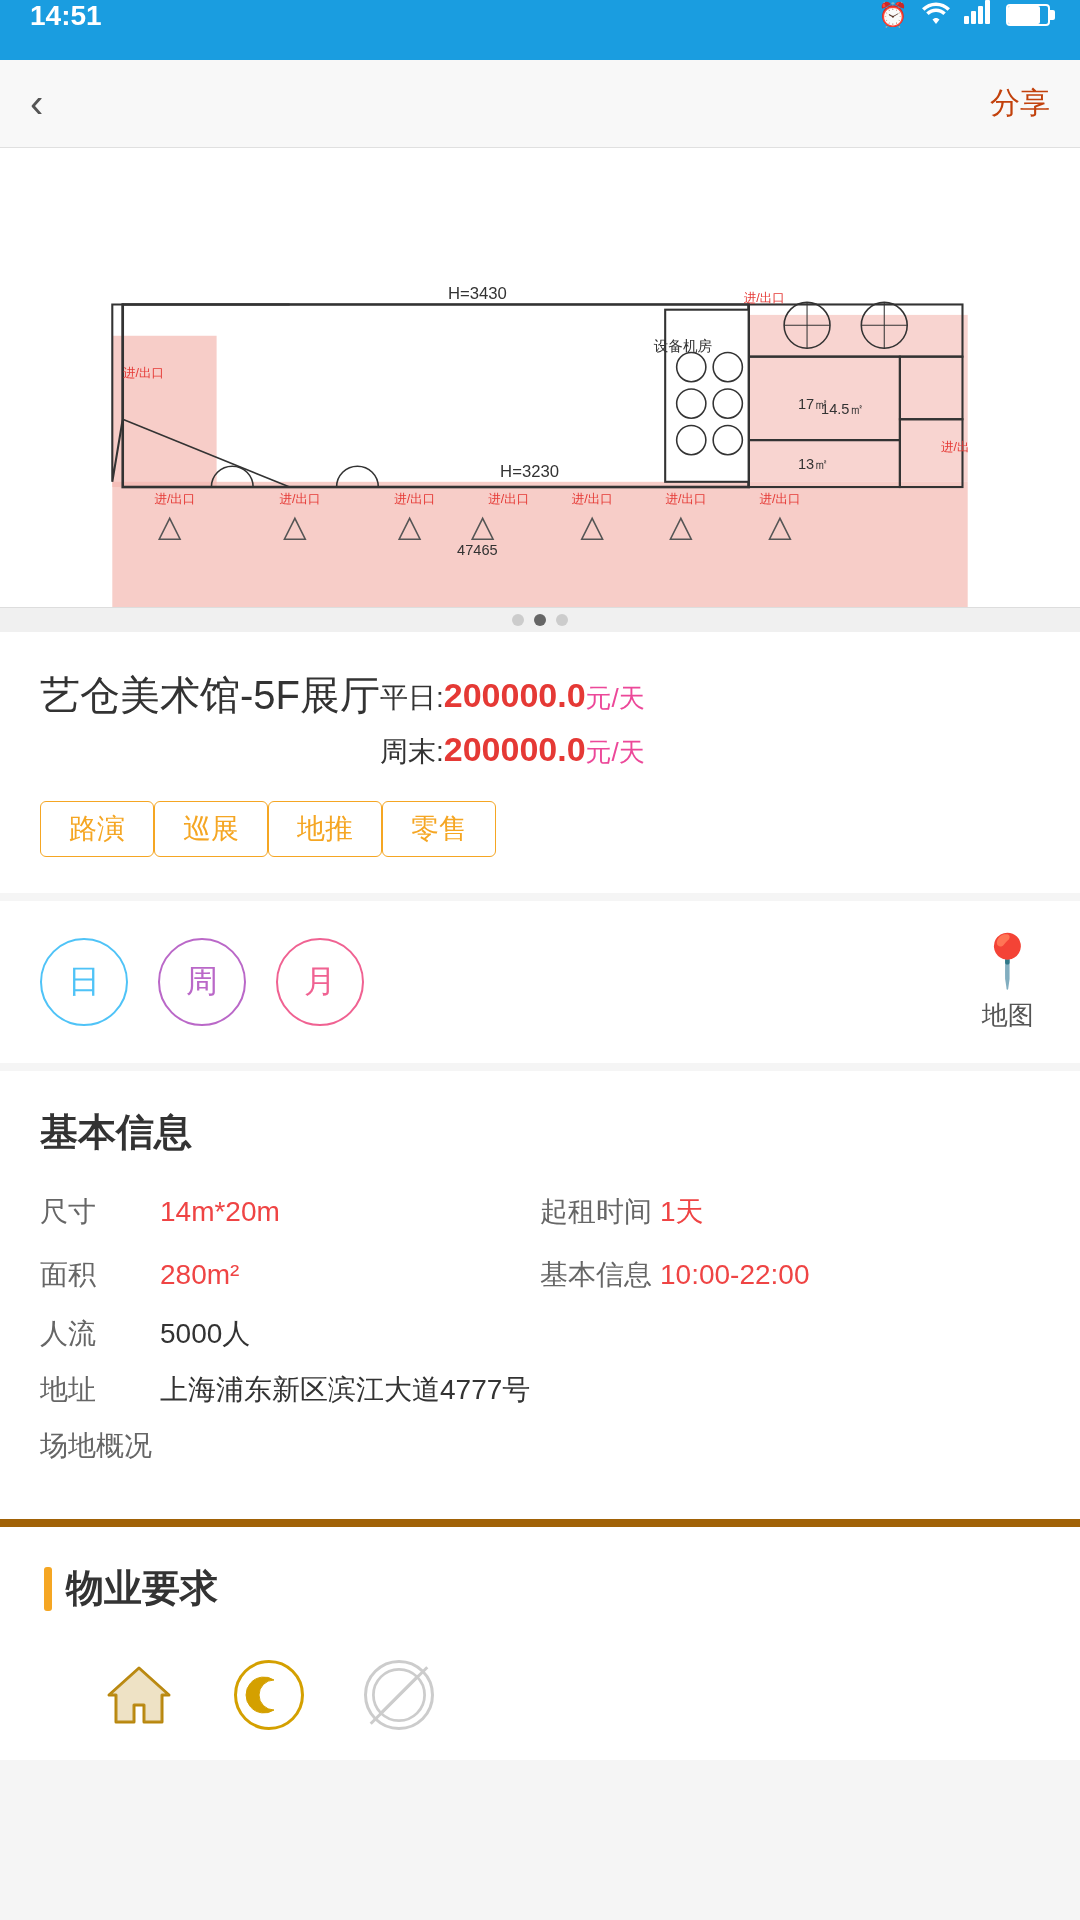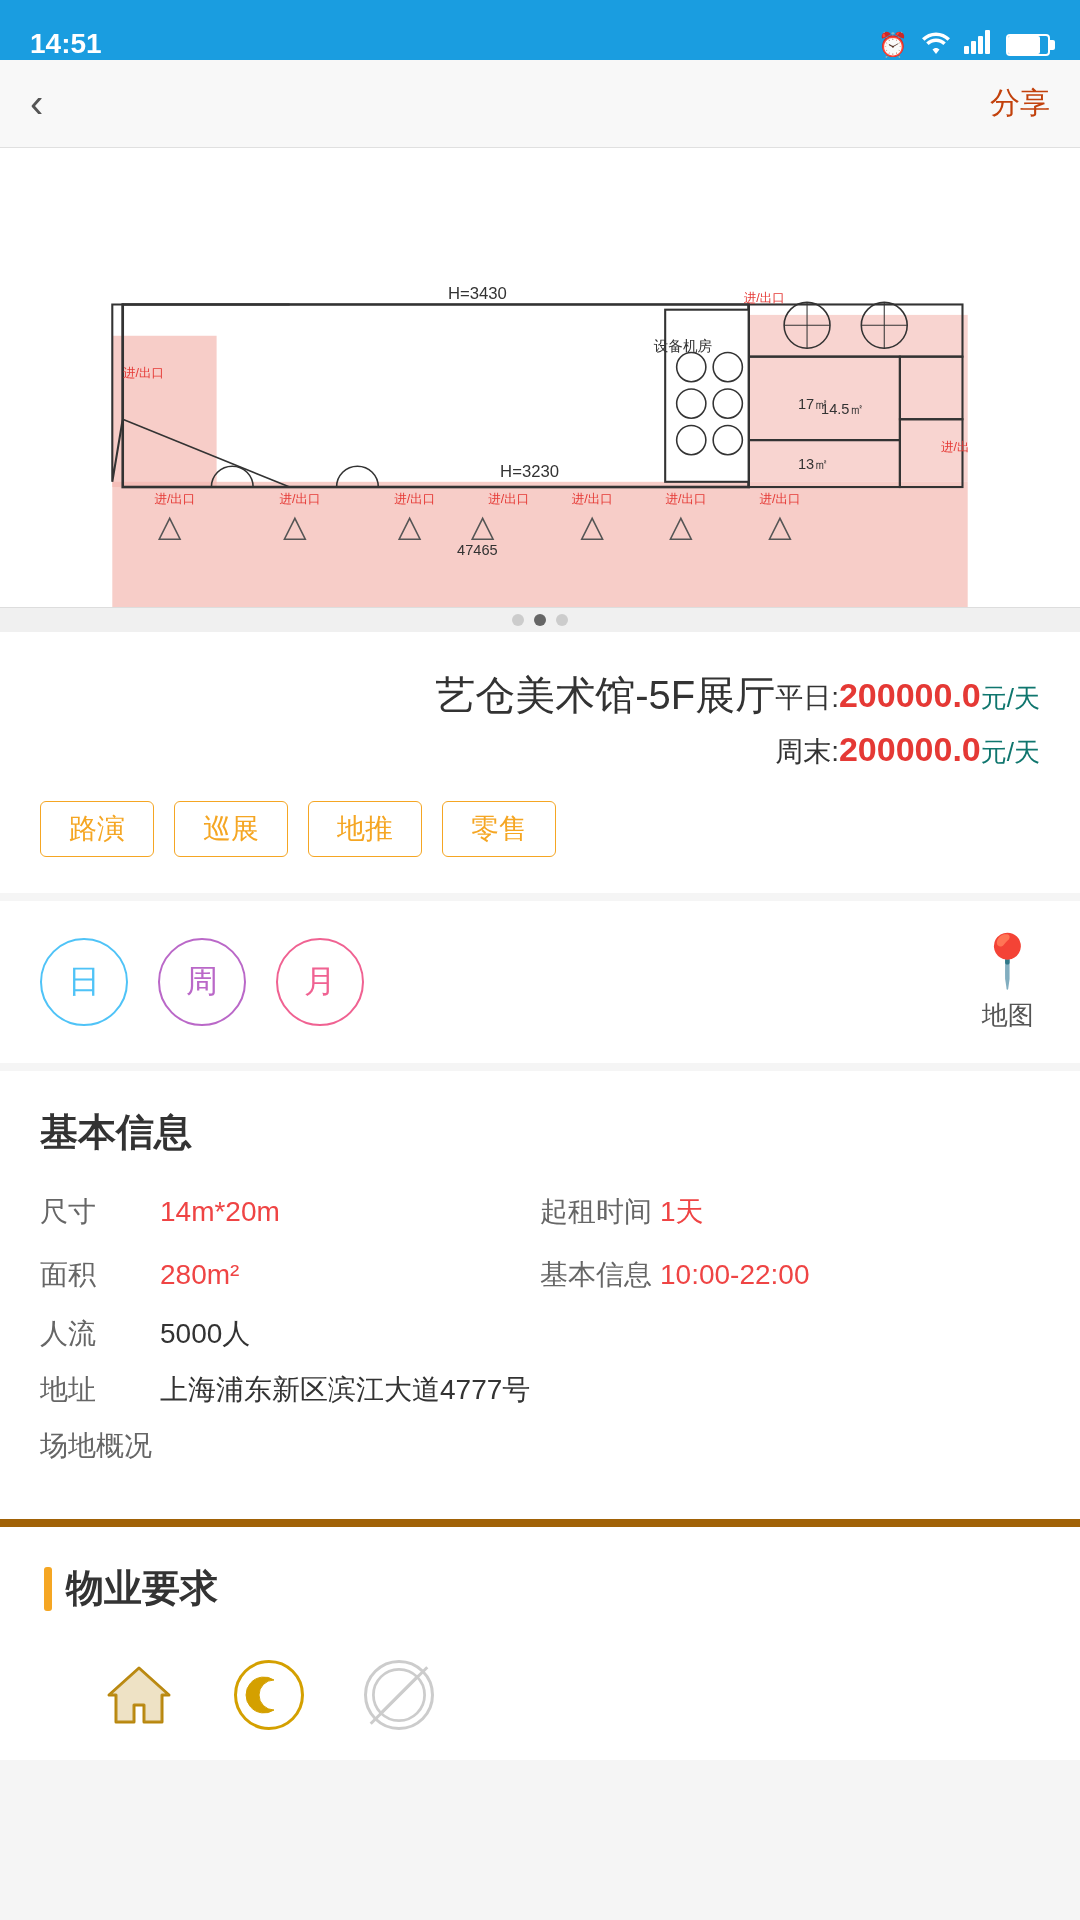--- a/index.html
+++ b/index.html
@@ -11,21 +11,21 @@
       background: #f5f5f5;
       overflow-x: hidden;
     }
 
     
     .status-bar {
       width: 100%;
       height: 60px;
       background: #1a9de0;
       display: flex;
-      align-items: flex-end;
+      align-items: flex-start;
       justify-content: space-between;
       padding: 0 30px;
       color: white;
       font-size: 28px;
       font-weight: 600;
     }
     .status-right {
       display: flex;
       align-items: center;
       gap: 14px;
@@ -115,21 +115,21 @@
 
     
     .info-section {
       background: white;
       padding: 36px 40px 36px 40px;
       border-bottom: 8px solid #f5f5f5;
     }
     .venue-title-row {
       display: flex;
       align-items: flex-start;
-      justify-content: flex-end;
+      justify-content: flex-start;
       margin-bottom: 24px;
     }
     .venue-title {
       font-size: 40px;
       font-weight: 500;
       color: #333;
     }
     .price-block {
       text-align: right;
       line-height: 1.6;
@@ -140,27 +140,26 @@
     }
     .price-line .label {
       color: #333;
     }
     .price-line .amount {
       color: #e53935;
       font-size: 34px;
       font-weight: bold;
     }
     .price-line .unit {
-      color: #0f766e;
+      color: #ec4899;
       font-size: 26px;
     }
 
     .tags-row {
       display: flex;
-      gap: 20px;
       flex-wrap: wrap;
     }
     .tag {
       border: 1.5px solid #f5a623;
       color: #f5a623;
       border-radius: 6px;
       padding: 8px 28px;
       font-size: 28px;
     }
 

